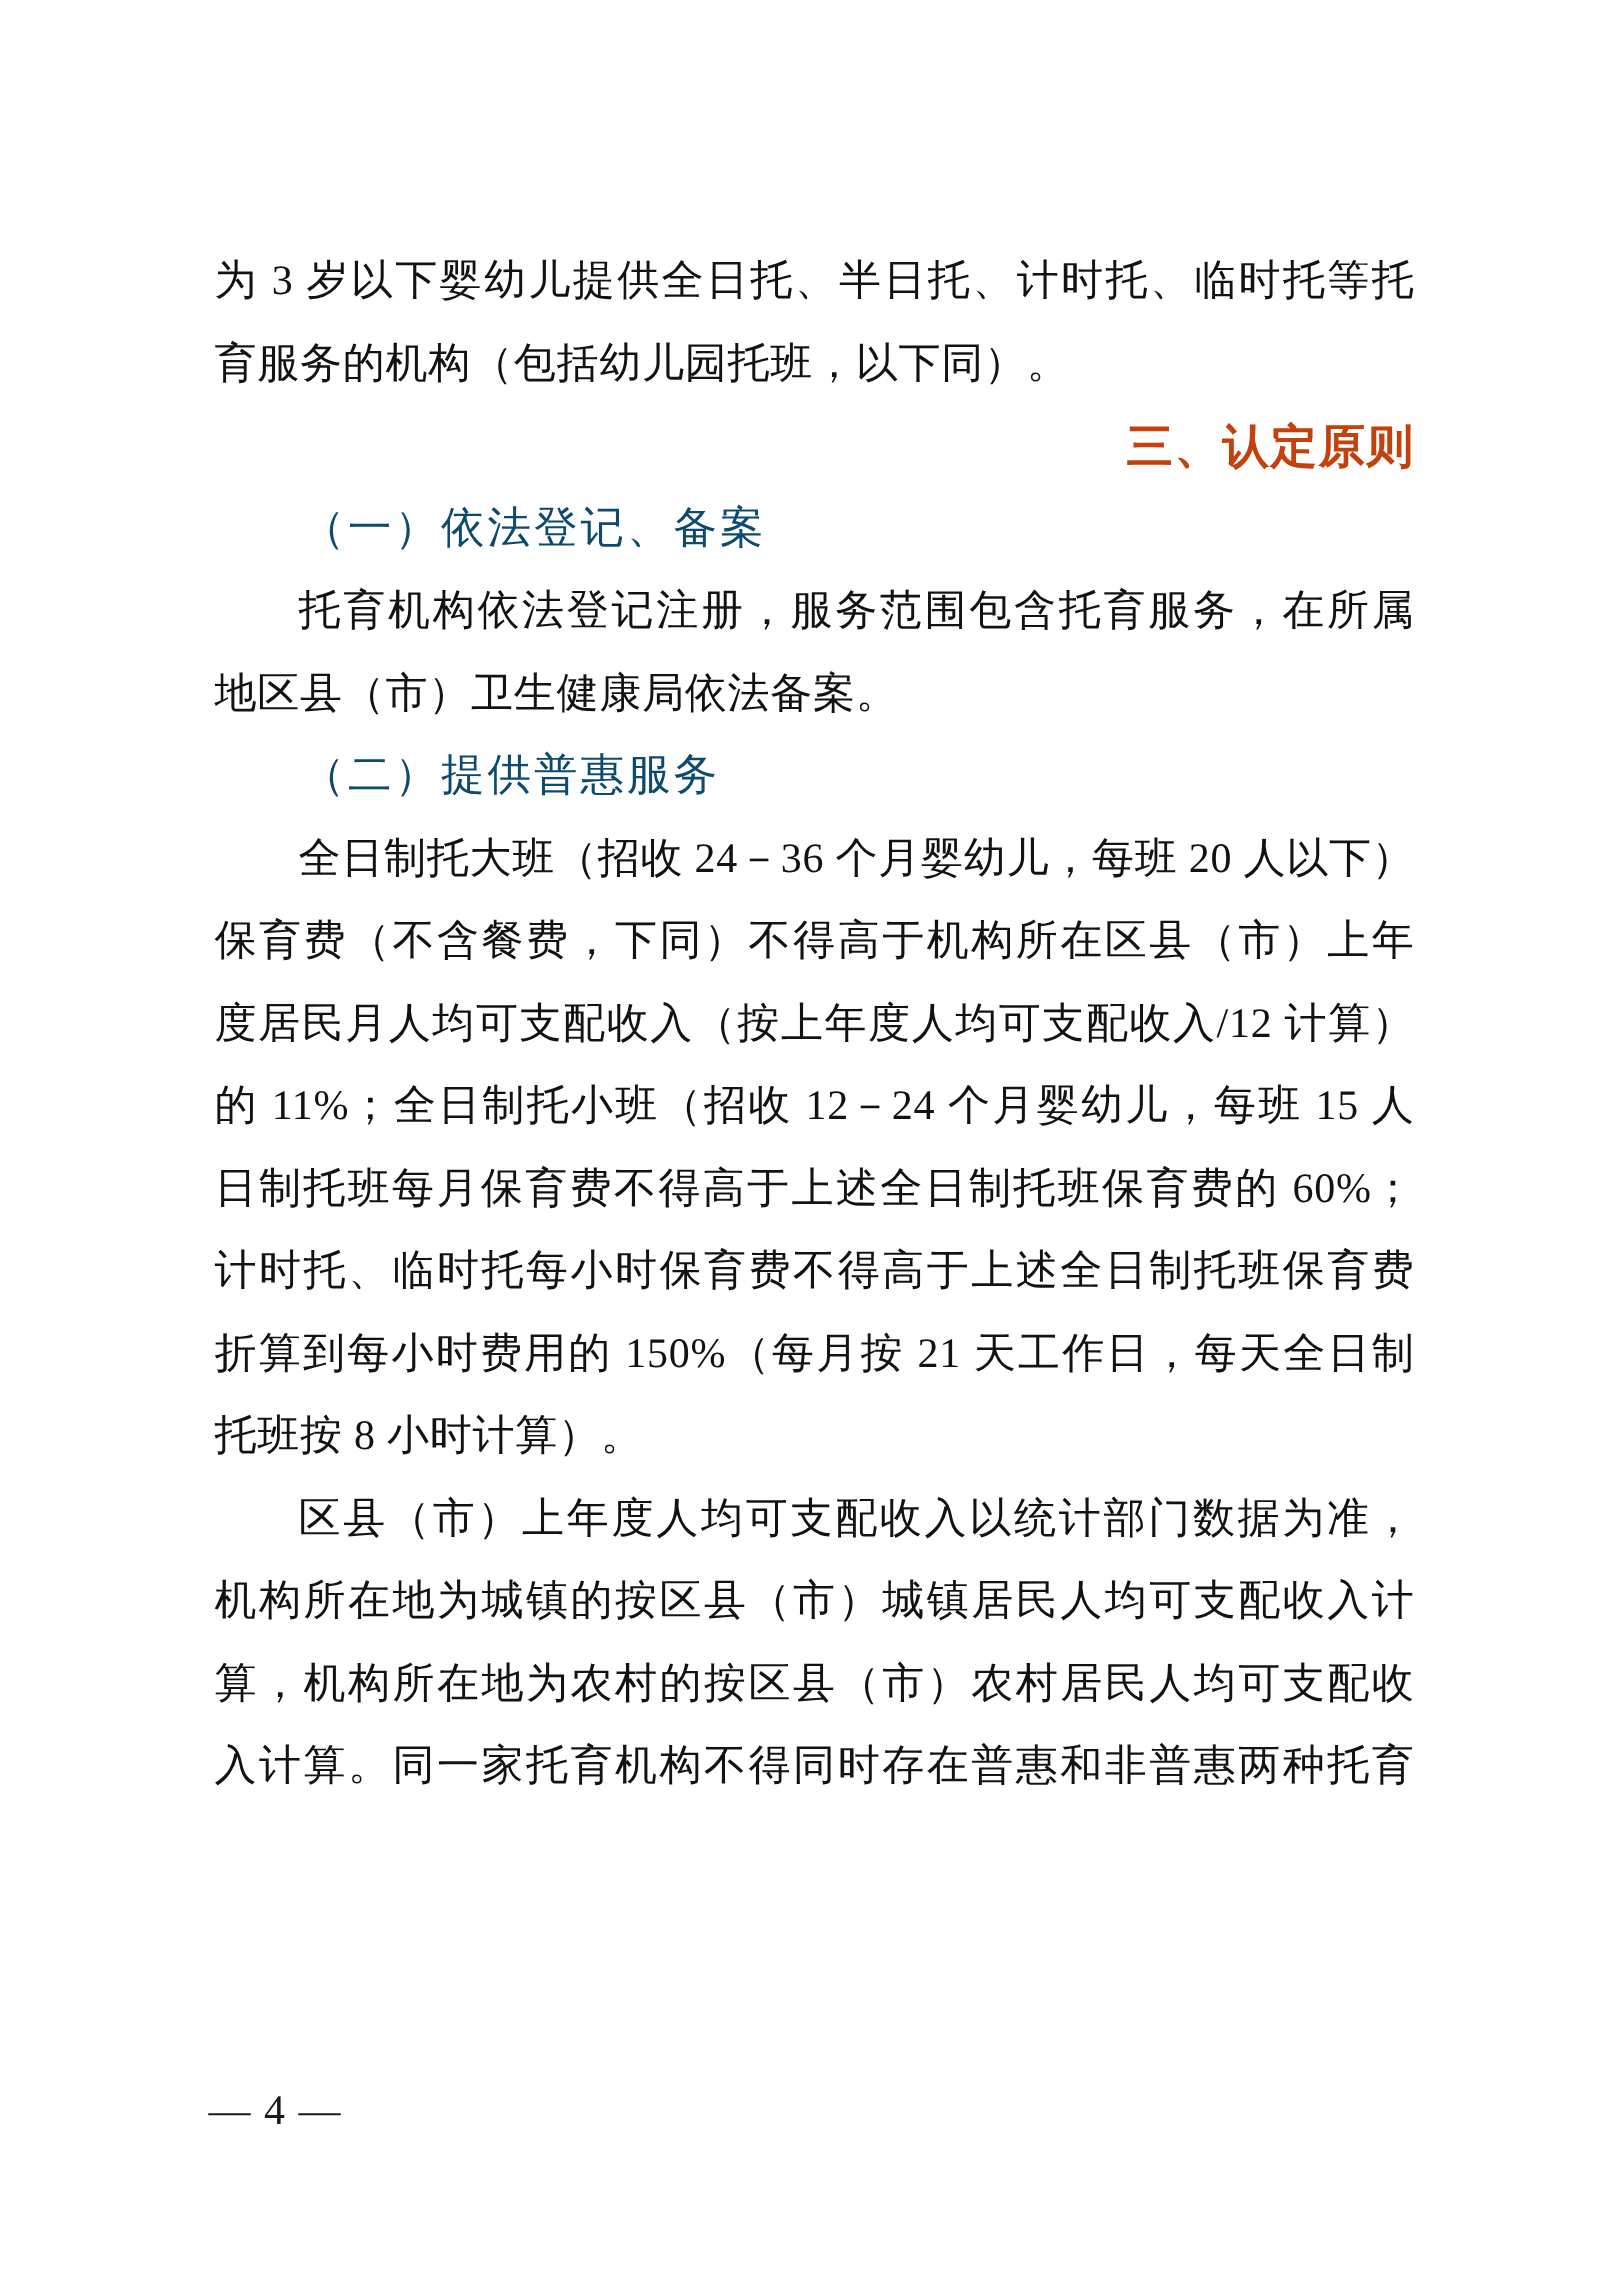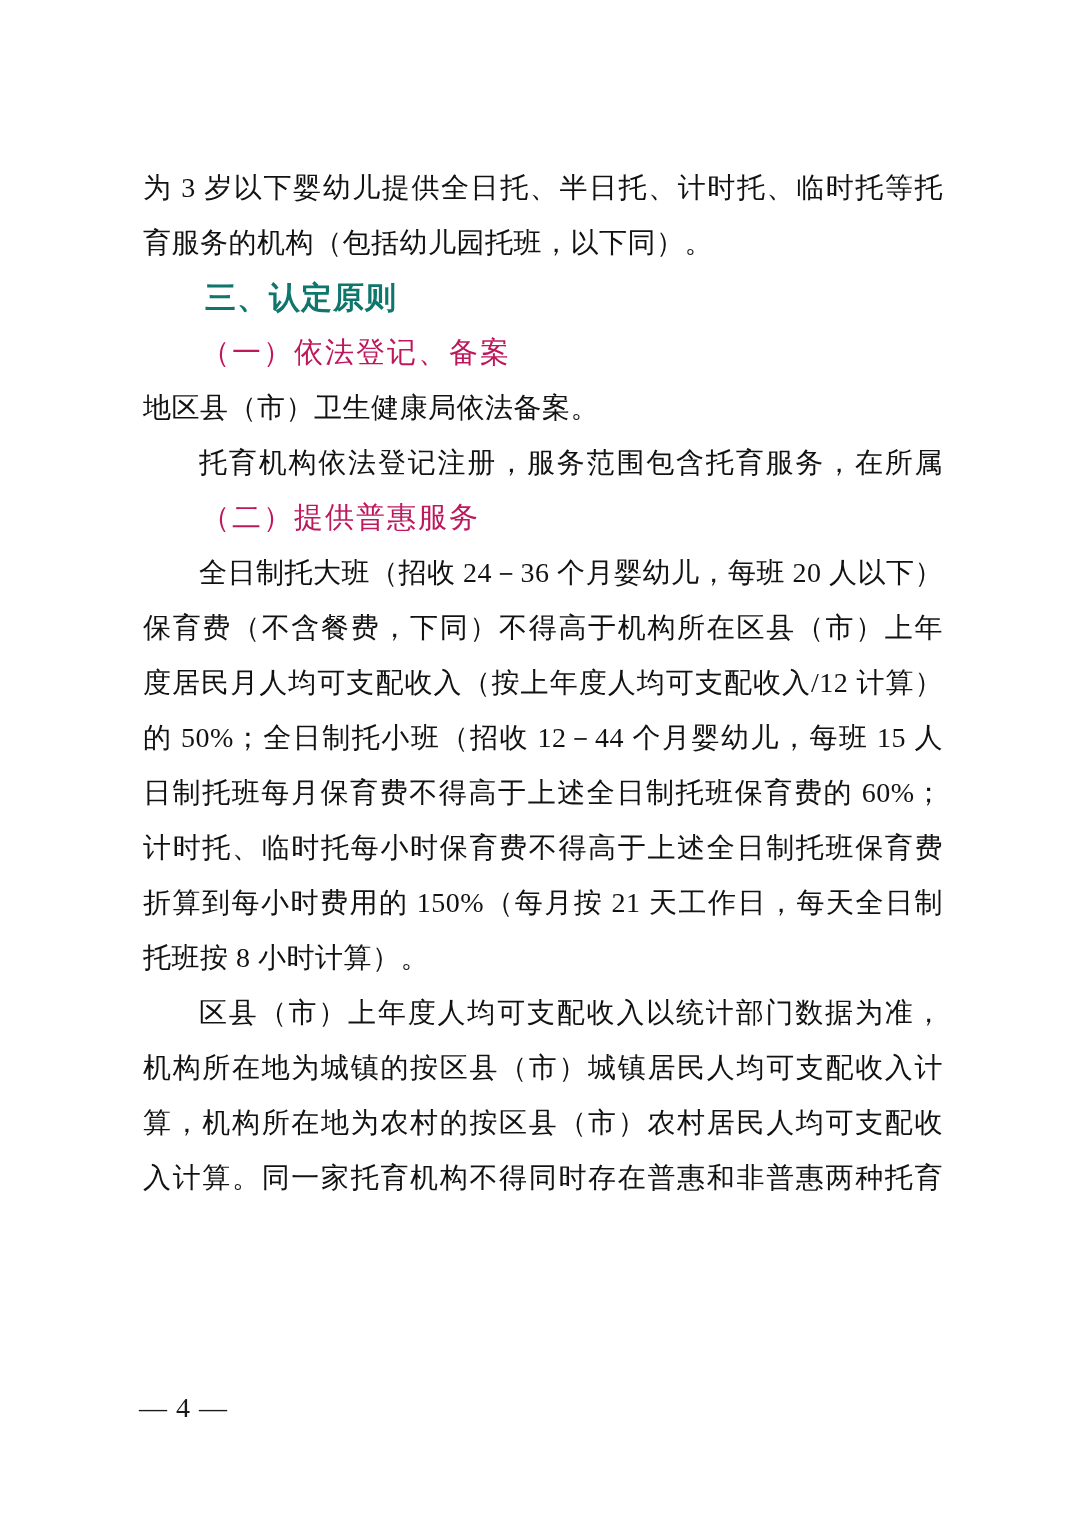--- a/index.html
+++ b/index.html
@@ -37,28 +37,29 @@
     text-justify: inter-character;
     overflow: hidden;
   }
   .indent {
     text-indent: 2em;
   }
   .heading {
     font-size: 31px;
     font-weight: 700;
     font-family: "Liberation Sans", "DejaVu Sans", sans-serif;
-    color: #0f766e;
+    color: #c2410c;
     letter-spacing: 1px;
+    text-align: right;
   }
   .subheading {
     font-size: 29px;
     font-weight: 500;
     letter-spacing: 2px;
-    color: #be185d;
+    color: #0c4a6e;
   }
   .page-number {
     position: absolute;
     left: 139px;
     top: 1380px;
     height: 55px;
     line-height: 55px;
     font-size: 28px;
     letter-spacing: 1px;
     color: #1a1a1a;
@@ -66,27 +67,27 @@
 </style>
 </head>
 <body>
 
 <div class="page">
   <div class="textblock">
     <div class="line justify">为 3 岁以下婴幼儿提供全日托、半日托、计时托、临时托等托</div>
     <div class="line">育服务的机构（包括幼儿园托班，以下同）。</div>
     <div class="line heading indent">三、认定原则</div>
     <div class="line subheading indent">（一）依法登记、备案</div>
+    <div class="line justify indent">托育机构依法登记注册，服务范围包含托育服务，在所属</div>
     <div class="line">地区县（市）卫生健康局依法备案。</div>
-    <div class="line justify indent">托育机构依法登记注册，服务范围包含托育服务，在所属</div>
     <div class="line subheading indent">（二）提供普惠服务</div>
     <div class="line justify indent">全日制托大班（招收 24－36 个月婴幼儿，每班 20 人以下）</div>
     <div class="line justify">保育费（不含餐费，下同）不得高于机构所在区县（市）上年</div>
     <div class="line justify">度居民月人均可支配收入（按上年度人均可支配收入/12 计算）</div>
-    <div class="line justify">的 50%；全日制托小班（招收 12－44 个月婴幼儿，每班 15 人</div>
+    <div class="line justify">的 11%；全日制托小班（招收 12－24 个月婴幼儿，每班 15 人</div>
     <div class="line justify">日制托班每月保育费不得高于上述全日制托班保育费的 60%；</div>
     <div class="line justify">计时托、临时托每小时保育费不得高于上述全日制托班保育费</div>
     <div class="line justify">折算到每小时费用的 150%（每月按 21 天工作日，每天全日制</div>
     <div class="line">托班按 8 小时计算）。</div>
     <div class="line justify indent">区县（市）上年度人均可支配收入以统计部门数据为准，</div>
     <div class="line justify">机构所在地为城镇的按区县（市）城镇居民人均可支配收入计</div>
     <div class="line justify">算，机构所在地为农村的按区县（市）农村居民人均可支配收</div>
     <div class="line justify">入计算。同一家托育机构不得同时存在普惠和非普惠两种托育</div>
   </div>
   <div class="page-number">— 4 —</div>

